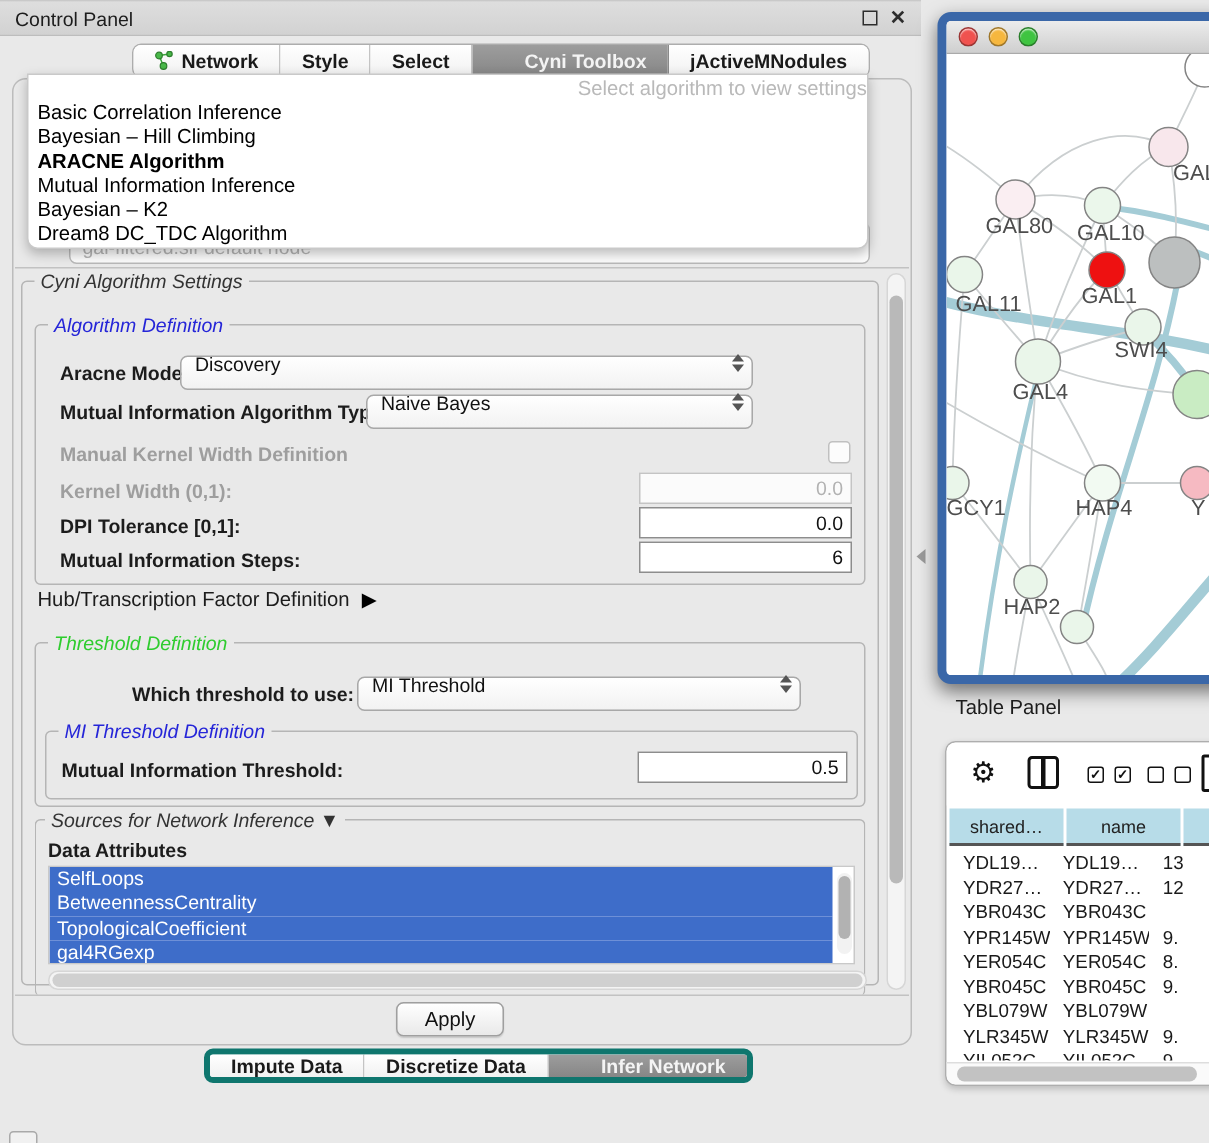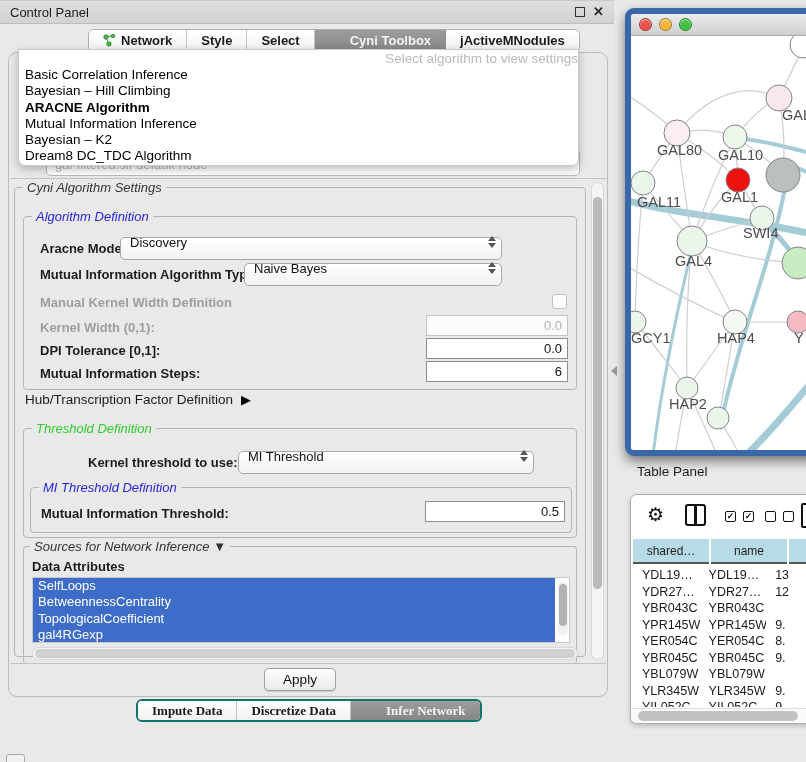--- a/index.html
+++ b/index.html
@@ -81,21 +81,21 @@
   .attr-vscroll { position:absolute; right:1px; top:4px; width:10px; height:54px; background:#f2f2f2; border-radius:5px; }
   .attr-vscroll .thumb { position:absolute; left:1px; top:2px; width:8px; height:42px; background:#b2b2b2; border-radius:4px; }
   .hscroll { position:absolute; height:13px; background:#f4f4f4; border:1px solid #d6d6d6; border-radius:7px; }
   .hscroll .thumb { position:absolute; top:1px; left:2px; right:2px; height:9px; background:#d0d0d0; border-radius:5px; }
 
   .apply-btn { position:absolute; left:264px; top:668px; width:72px; height:23px;
                background:linear-gradient(#ffffff,#e9e9e9); border:1px solid #9f9f9f; border-radius:5px;
                font-size:13.5px; color:#111; text-align:center; line-height:21px; box-shadow:0 1px 1px rgba(0,0,0,.15); }
 
   .cp-bottom-tabs { position:absolute; left:136px; top:699px; height:23px; display:flex;
-                    background:#fdfdfd; border:2px solid #0f766e; border-radius:6px; overflow:hidden;font-family:Liberation Serif, serif; }
+                    background:#fdfdfd; border:4px solid #0f766e; border-radius:6px; overflow:hidden; }
 
   
   .net-window { position:absolute; left:625px; top:8px; width:196px; height:448px;
                 border:6px solid #3a67a8; border-radius:9px; background:#fff;
                 box-shadow:0 5px 12px rgba(0,0,0,.5); overflow:hidden; }
   .net-titlebar { height:22px; background:linear-gradient(#ececec,#cfcfcf); border-bottom:1px solid #aaa;
                   display:flex; align-items:center; gap:7px; padding:0 8px; }
   .light { width:13px; height:13px; border-radius:50%; border:1px solid rgba(0,0,0,.35);
            box-shadow:inset 0 1px 1px rgba(255,255,255,.7); }
   .net-canvas { position:relative; width:100%; height:414px; background:#ffffff; overflow:hidden; }
@@ -227,21 +227,21 @@
         </div>
 
         <div class="hub-row" style="left:10px; top:204px;">
           <span>Hub/Transcription Factor Definition</span>
           <span class="hub-arrow">▶</span>
         </div>
 
         <div class="group" style="left:8px; top:240px; width:554px; height:110px;">
           <span class="legend green">Threshold Definition</span>
 
-          <span class="lbl" style="left:64px; top:26px;">Kernel threshold to use:</span>
+          <span class="lbl" style="left:64px; top:26px;">Which threshold to use:</span>
           <div class="combo" style="left:214px; top:22px; width:296px;">
             <span class="ctext">MI Threshold</span>
             <span class="stepper">
                 <i class="tri-up"></i>
                 <i class="tri-dn"></i>
               </span>
           </div>
 
           <div class="group" style="left:6px; top:58px; width:542px; height:46px;">
             <span class="legend blue">MI Threshold Definition</span>

